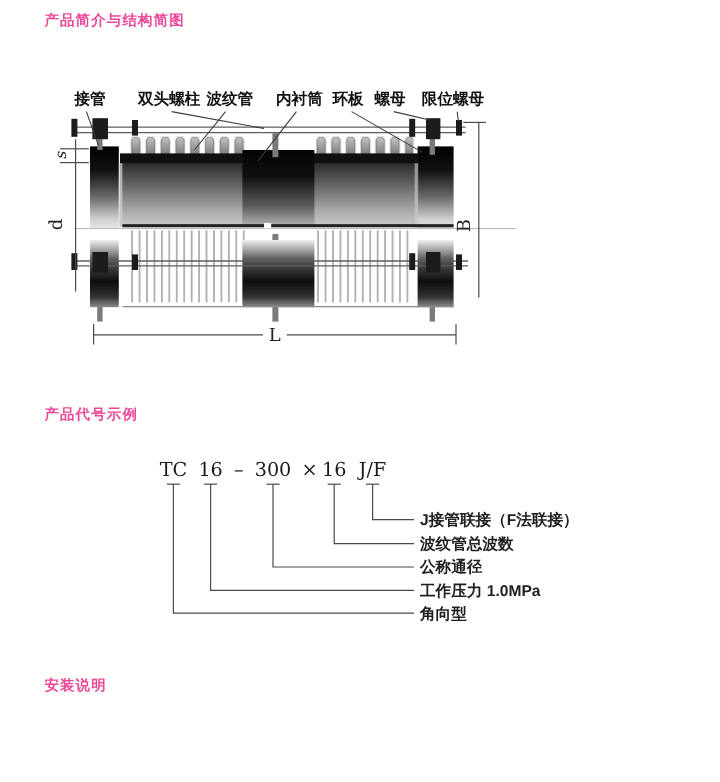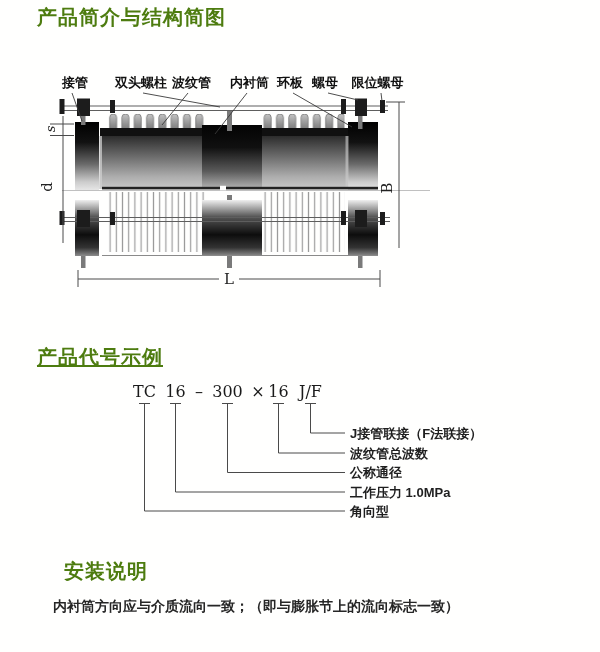--- a/index.html
+++ b/index.html
@@ -2,26 +2,26 @@
 <html><head>
 <meta charset="utf-8">
 <style>
   html,body{margin:0;padding:0;}
   body{
     width:600px;height:652px;position:relative;background:#fffffe;
     font-family:"Liberation Sans",sans-serif;overflow:hidden;
   }
   .sec-heading{
     position:absolute;left:37px;margin:0;
-    font-size:20px;font-weight:bold;color:#4d7c0f;letter-spacing:1px;
+    font-size:12px;font-weight:bold;color:#ec4899;letter-spacing:1px;
     line-height:18px;
   }
   #heading-intro{top:8px;}
-  #heading-code{top:348px;text-decoration:underline;}
-  #heading-install{top:562px;margin-left:27px;}
+  #heading-code{top:336px;}
+  #heading-install{top:562px;}
   #diagram-svg{position:absolute;left:0;top:60px;}
   #code-svg{position:absolute;left:0;top:375px;}
   .install-text{
     position:absolute;left:53px;top:594px;width:470px;margin:0;
     font-size:14px;font-weight:600;color:#262626;line-height:25px;
   }
   .install-text div{white-space:nowrap;}
   svg text{font-family:"Liberation Sans",sans-serif;}
   .part-label{font-size:13px;font-weight:bold;fill:#111;}
   .dim-label{font-family:"DejaVu Serif",serif;font-size:15px;fill:#222;}
@@ -217,14 +217,13 @@
     <text class="code-note" x="350" y="457.5">波纹管总波数</text>
     <text class="code-note" x="350" y="477">公称通径</text>
     <text class="code-note" x="350" y="496.5">工作压力 1.0MPa</text>
     <text class="code-note" x="350" y="515.5">角向型</text>
   </g>
 </svg>
 
 <h2 id="heading-install" class="sec-heading">安装说明</h2>
 
 <div class="install-text">
-  <div>内衬筒方向应与介质流向一致；（即与膨胀节上的流向标志一致）</div>
 </div>
 
 </body></html>

